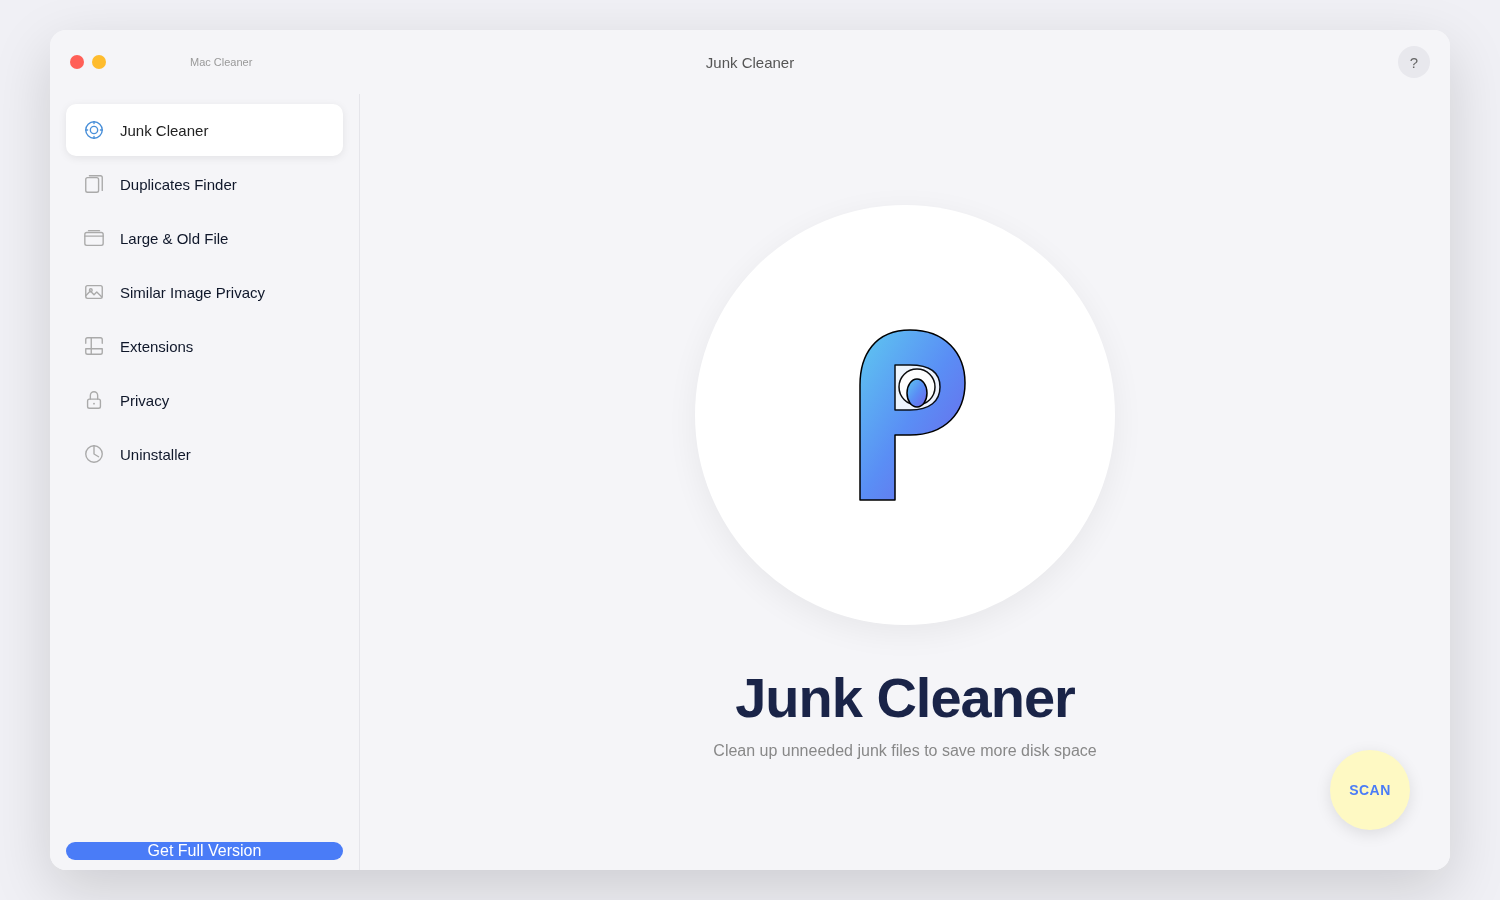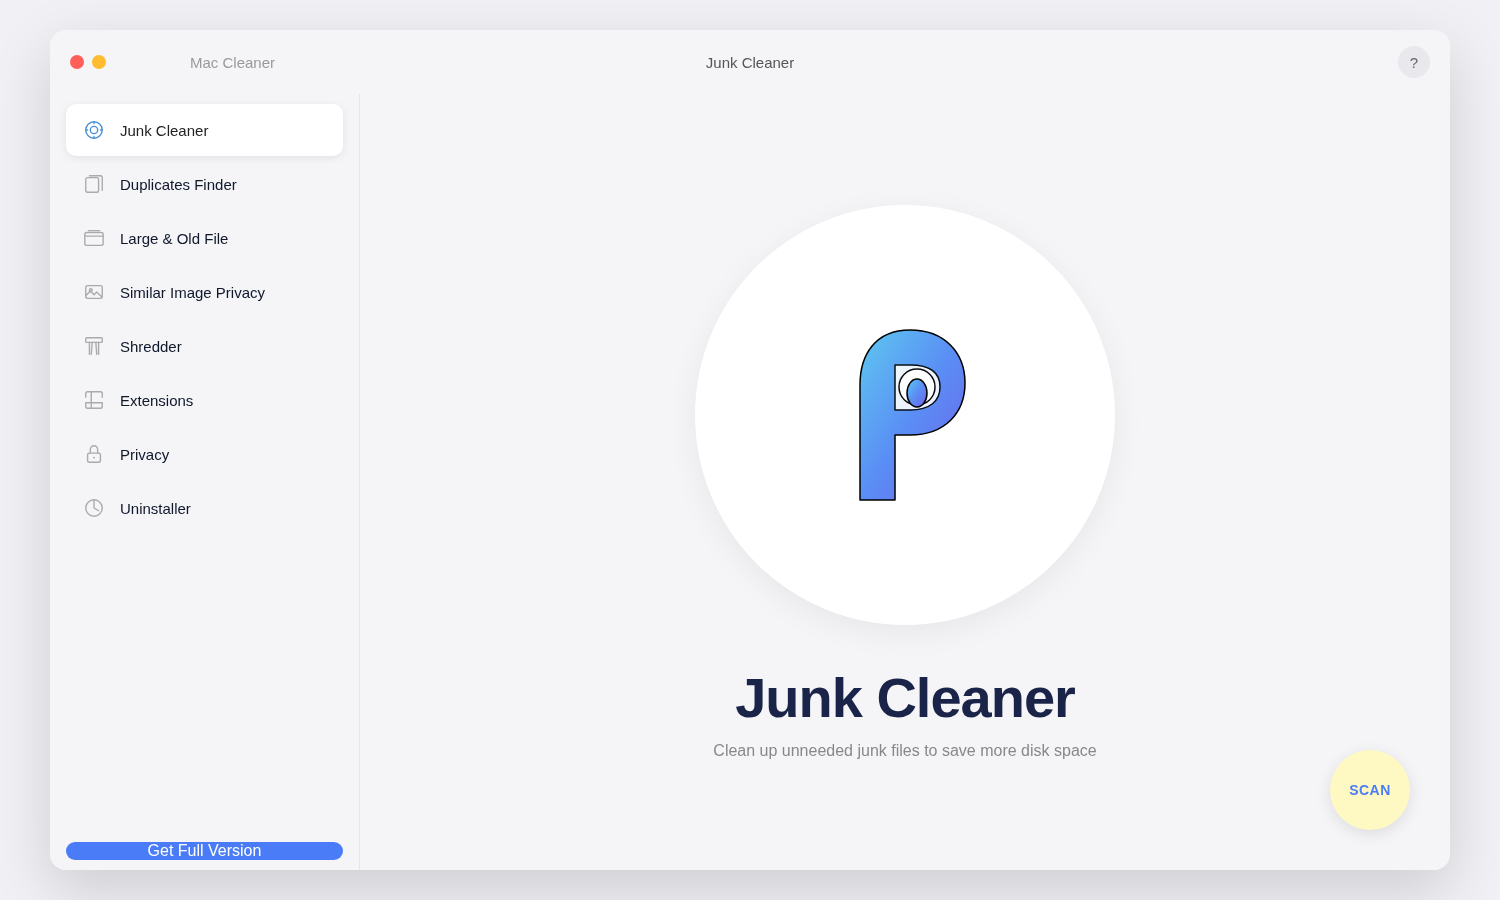--- a/index.html
+++ b/index.html
@@ -61,21 +61,21 @@
       gap: 8px;
     }
 
     .app-title-text {
       font-size: 15px;
       color: #555;
       font-weight: 400;
     }
 
     .mac-cleaner-title {
-      font-size: 15px;
+      font-size: 11px;
       color: #999;
       font-weight: 400;
       position: absolute;
       left: 140px;
       top: 50%;
       transform: translateY(-50%);
     }
 
     .help-btn {
       width: 32px;
@@ -307,29 +307,20 @@
           <div class="nav-item-icon">
             <svg width="22" height="22" viewBox="0 0 24 24" style="color:#aaa">
               <rect x="3" y="5" width="18" height="14" rx="2" stroke-width="1.5"></rect>
               <circle cx="8.5" cy="10" r="1.5" stroke-width="1.5"></circle>
               <path d="M3 16l5-5 4 4 3-3 5 5" stroke-width="1.5"></path>
             </svg>
           </div>
           <span class="nav-item-label">Similar Image Privacy</span>
         </div>
 
-        <div class="nav-item">
-          <div class="nav-item-icon">
-            <svg width="22" height="22" viewBox="0 0 24 24" style="color:#aaa">
-              <rect x="3" y="3" width="18" height="5" rx="1" stroke-width="1.5"></rect>
-              <path d="M7 8v13M10 8l-1 13M14 8l1 13M17 8v13" stroke-width="1.5"></path>
-            </svg>
-          </div>
-          <span class="nav-item-label">Shredder</span>
-        </div>
 
         <div class="nav-item">
           <div class="nav-item-icon">
             <svg width="22" height="22" viewBox="0 0 24 24" style="color:#aaa">
               <path d="M9 3H5a2 2 0 0 0-2 2v4m6-6h10a2 2 0 0 1 2 2v4M9 3v18m0 0h10a2 2 0 0 0 2-2v-4M9 21H5a2 2 0 0 1-2-2v-4m0 0h18" stroke-width="1.5"></path>
             </svg>
           </div>
           <span class="nav-item-label">Extensions</span>
         </div>
 

